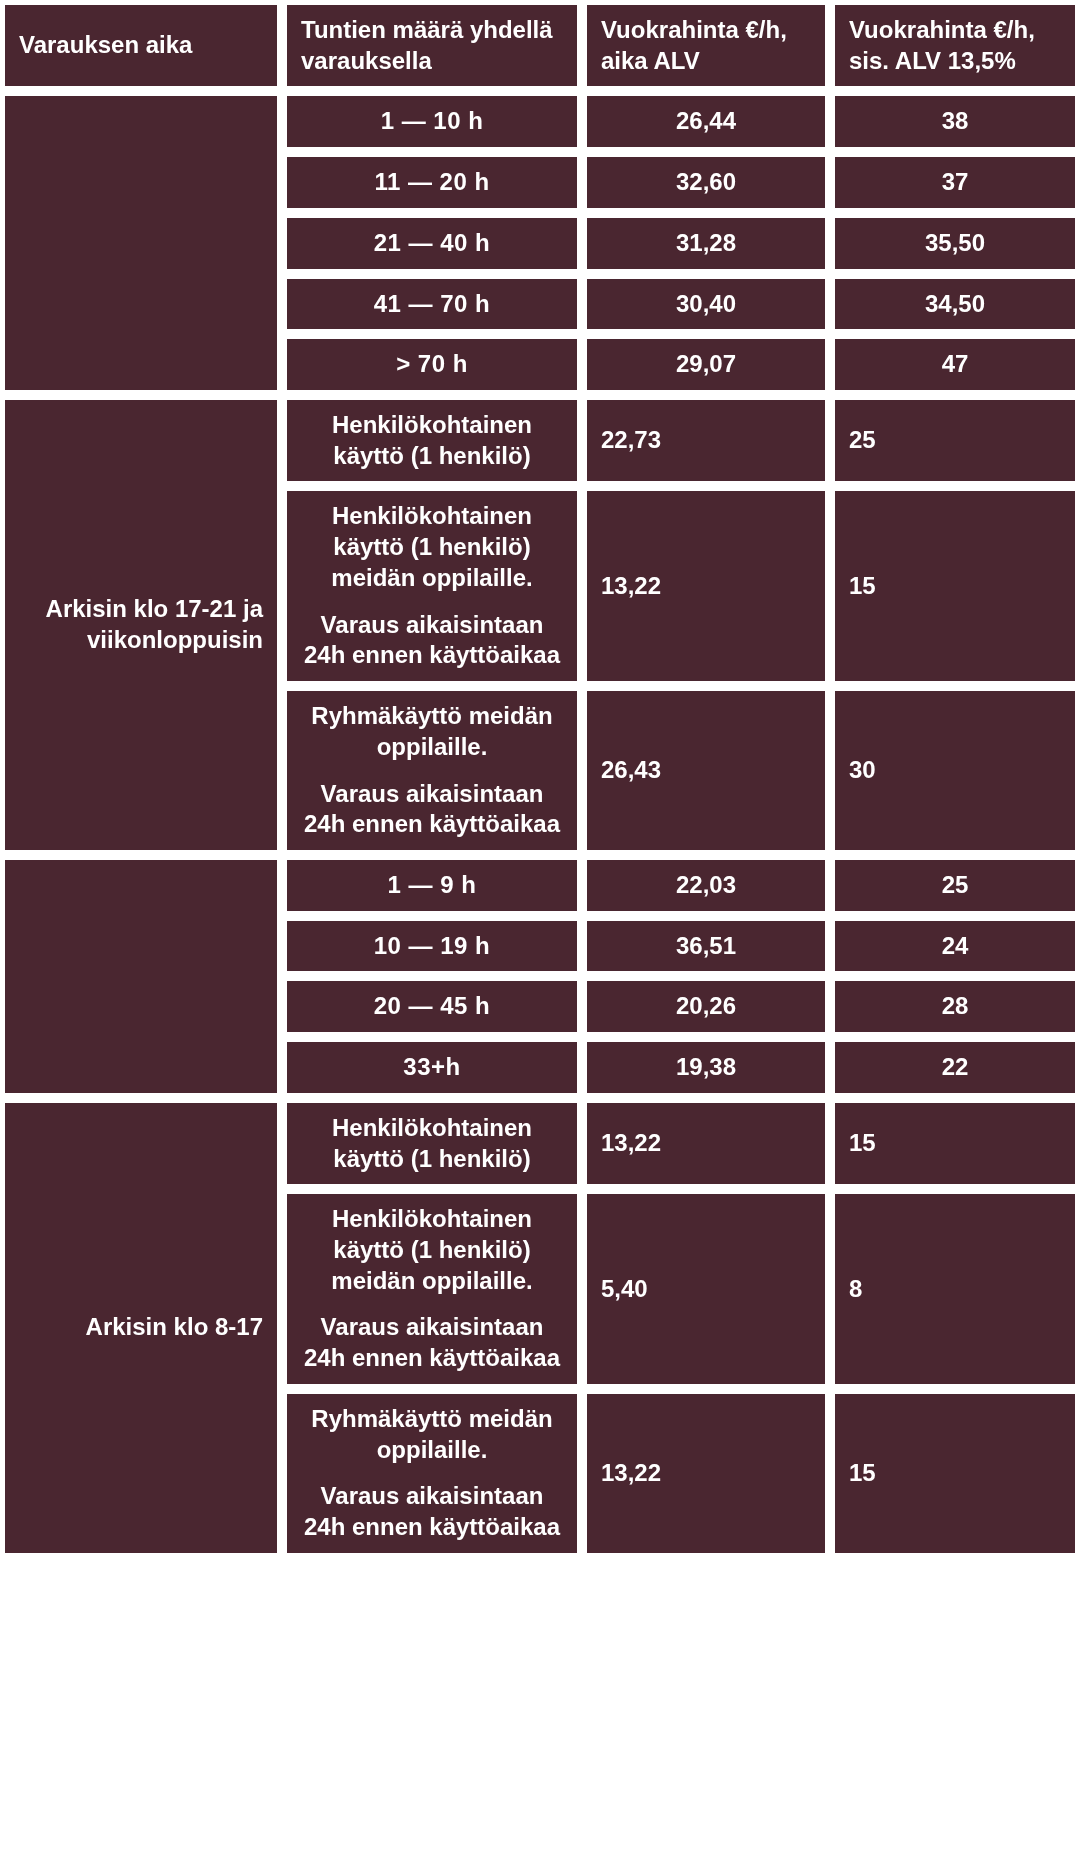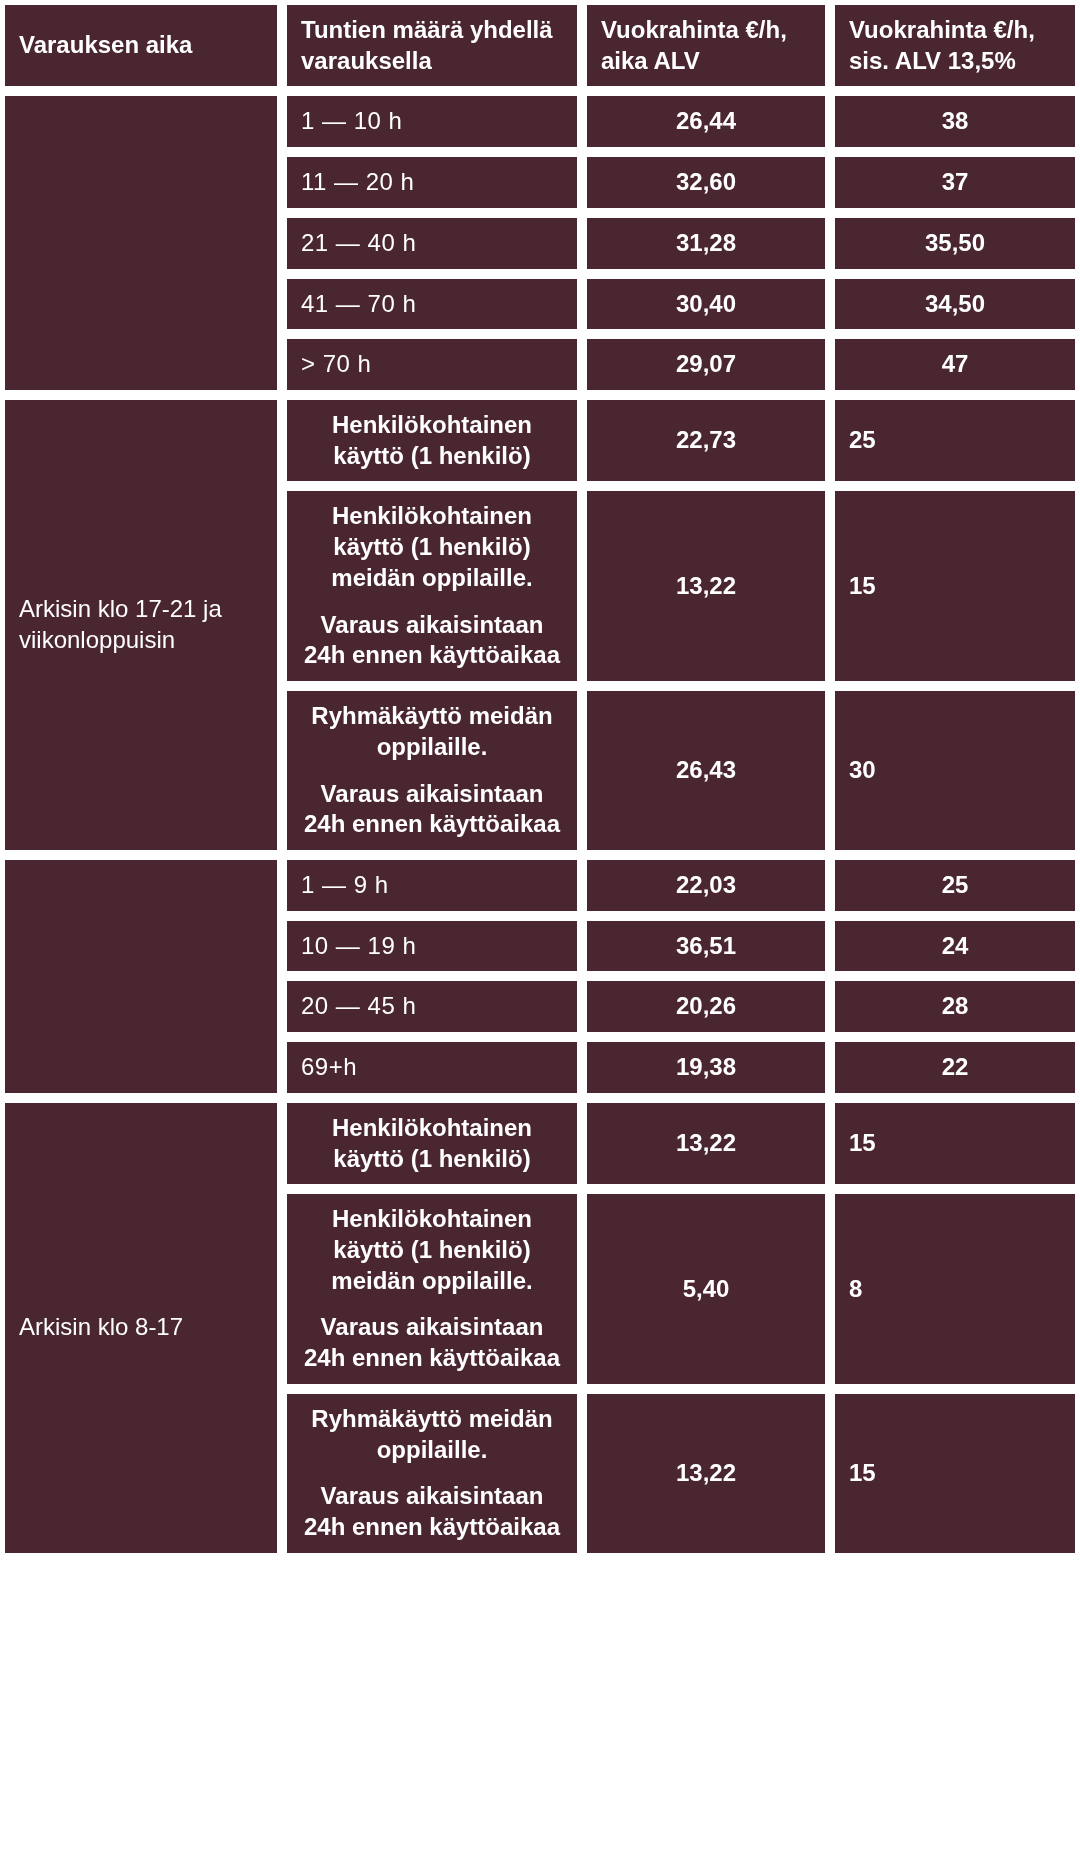--- a/index.html
+++ b/index.html
@@ -48,35 +48,35 @@
     color: #ffffff;
   }
   thead th.th-hours,
   thead th.th-novat,
   thead th.th-vat {
     text-align: left;
   }
 
   
   td.time-label {
-    text-align: left;
+    text-align: right;
     font-size: 25px;
-    font-weight: normal;
+    font-weight: bold;
     line-height: 1.3;
     vertical-align: middle;
   }
   td.time-empty {
     background: #4a2630;
   }
 
   
   td.hours {
-    text-align: left;
+    text-align: center;
     font-size: 26px;
-    font-weight: normal;
+    font-weight: bold;
     letter-spacing: .5px;
   }
   td.desc {
     text-align: center;
     font-size: 24px;
     font-weight: bold;
     line-height: 1.35;
   }
   td.desc .blk {
     display: block;
@@ -86,21 +86,21 @@
     height: 16px;
   }
 
   
   td.price {
     text-align: center;
     font-size: 26px;
     font-weight: bold;
   }
   td.price-left {
-    text-align: center;
+    text-align: left;
     padding-left: 24px;
   }
   td.vat-left {
     text-align: left;
     padding-left: 24px;
   }
 </style>
 </head>
 <body>
 
@@ -185,21 +185,21 @@
       <td class="hours">10 — 19 h</td>
       <td class="price">36,51</td>
       <td class="price">24</td>
     </tr>
     <tr>
       <td class="hours">20 — 45 h</td>
       <td class="price">20,26</td>
       <td class="price">28</td>
     </tr>
     <tr>
-      <td class="hours">69+h</td>
+      <td class="hours">33+h</td>
       <td class="price">19,38</td>
       <td class="price">22</td>
     </tr>
 
     <tr>
       <td class="time-label" rowspan="3">Arkisin klo 8-17</td>
       <td class="desc">
         <span class="blk">Henkilökohtainen käyttö (1 henkilö)</span>
       </td>
       <td class="price price-left">13,22</td>

